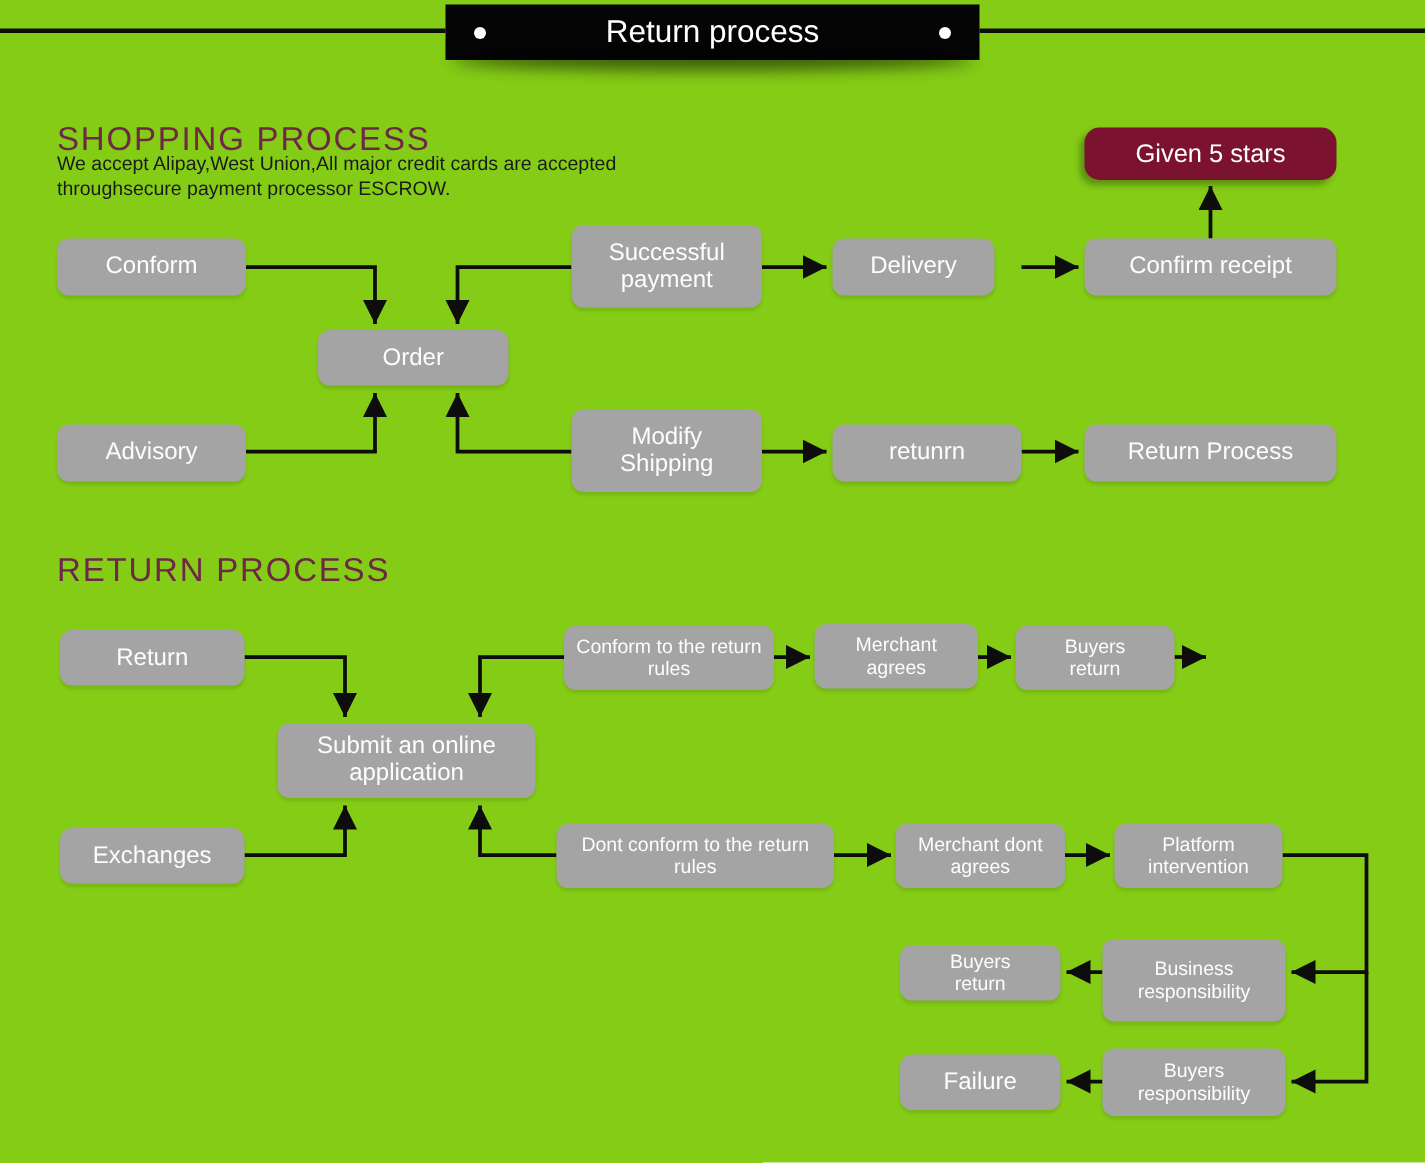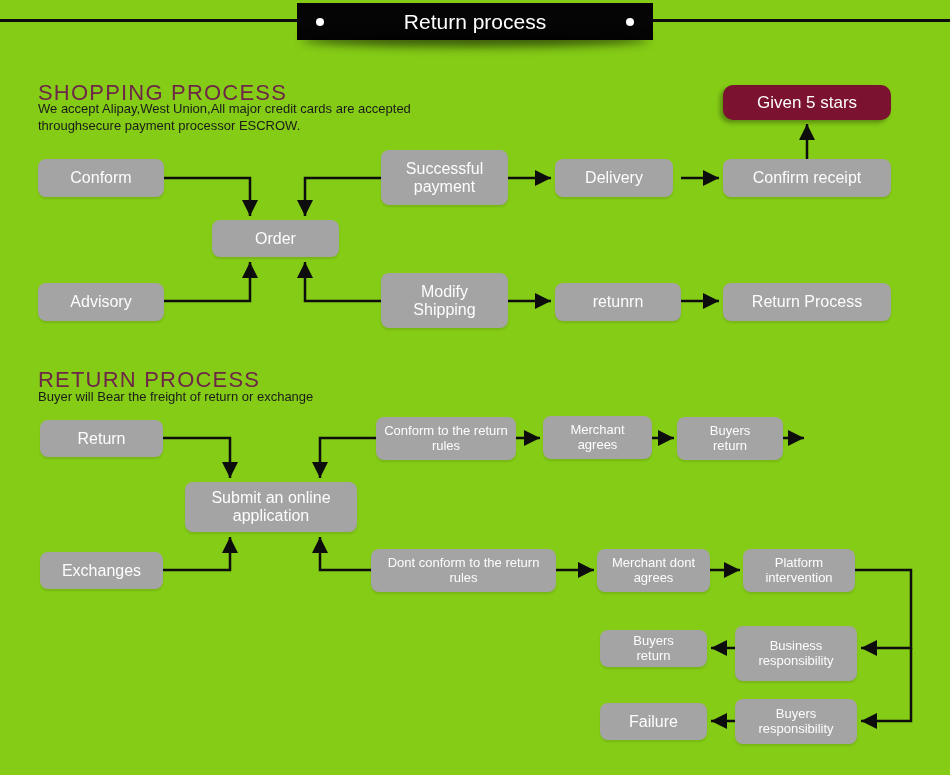--- a/index.html
+++ b/index.html
@@ -64,23 +64,20 @@
     <span class="banner-dot right"></span>
   </div>
 
   <div class="sec-head" style="left:38px;top:80px">SHOPPING PROCESS</div>
   <div class="sec-desc" style="left:38px;top:101px">
     <span>We accept Alipay,West Union,All major credit cards are accepted</span>
     <span>throughsecure payment processor ESCROW.</span>
   </div>
 
   <div class="sec-head" style="left:38px;top:367px">RETURN PROCESS</div>
-  <div class="sec-desc" style="left:38px;top:389px">
-    <span>Buyer will Bear the freight of return or exchange</span>
-  </div>
 
   <svg id="wires" width="950" height="775" viewBox="0 0 950 775">
     <defs>
       <marker id="ah" markerUnits="userSpaceOnUse" markerWidth="20" markerHeight="18" refX="16" refY="8" orient="auto">
         <path d="M0,0 L16,8 L0,16 Z" fill="#0d0d0d"></path>
       </marker>
     </defs>
     <g stroke="#0d0d0d" stroke-width="2.5" fill="none">
       <path d="M164,178 L250,178 L250,216" marker-end="url(#ah)"></path>
       <path d="M381,178 L305,178 L305,216" marker-end="url(#ah)"></path>
@@ -102,21 +99,21 @@
       <path d="M710,570 L740,570" marker-end="url(#ah)"></path>
       <path d="M855,570 L911,570 L911,648 L861,648" marker-end="url(#ah)"></path>
       <path d="M911,648 L911,721 L861,721" marker-end="url(#ah)"></path>
       <path d="M735,648 L711,648" marker-end="url(#ah)"></path>
       <path d="M735,721 L711,721" marker-end="url(#ah)"></path>
     </g>
   </svg>
 
   <div class="node" style="left:38px;top:159px;width:126px;height:38px">Conform</div>
   <div class="node" style="left:381px;top:150px;width:127px;height:55px">Successful payment</div>
-  <div class="node" style="left:555px;top:159px;width:118px;height:38px">Delivery</div>
+  <div class="node" style="left:555px;top:159px;width:108px;height:38px">Delivery</div>
   <div class="node" style="left:723px;top:159px;width:168px;height:38px">Confirm receipt</div>
   <div class="node accent" style="left:723px;top:85px;width:168px;height:35px">Given 5 stars</div>
   <div class="node" style="left:212px;top:220px;width:127px;height:37px">Order</div>
   <div class="node" style="left:38px;top:283px;width:126px;height:38px">Advisory</div>
   <div class="node" style="left:381px;top:273px;width:127px;height:55px">Modify Shipping</div>
   <div class="node" style="left:555px;top:283px;width:126px;height:38px">retunrn</div>
   <div class="node" style="left:723px;top:283px;width:168px;height:38px">Return Process</div>
 
   <div class="node" style="left:40px;top:420px;width:123px;height:37px">Return</div>
   <div class="node fs15" style="left:376px;top:417px;width:140px;height:43px">Conform to the return rules</div>

